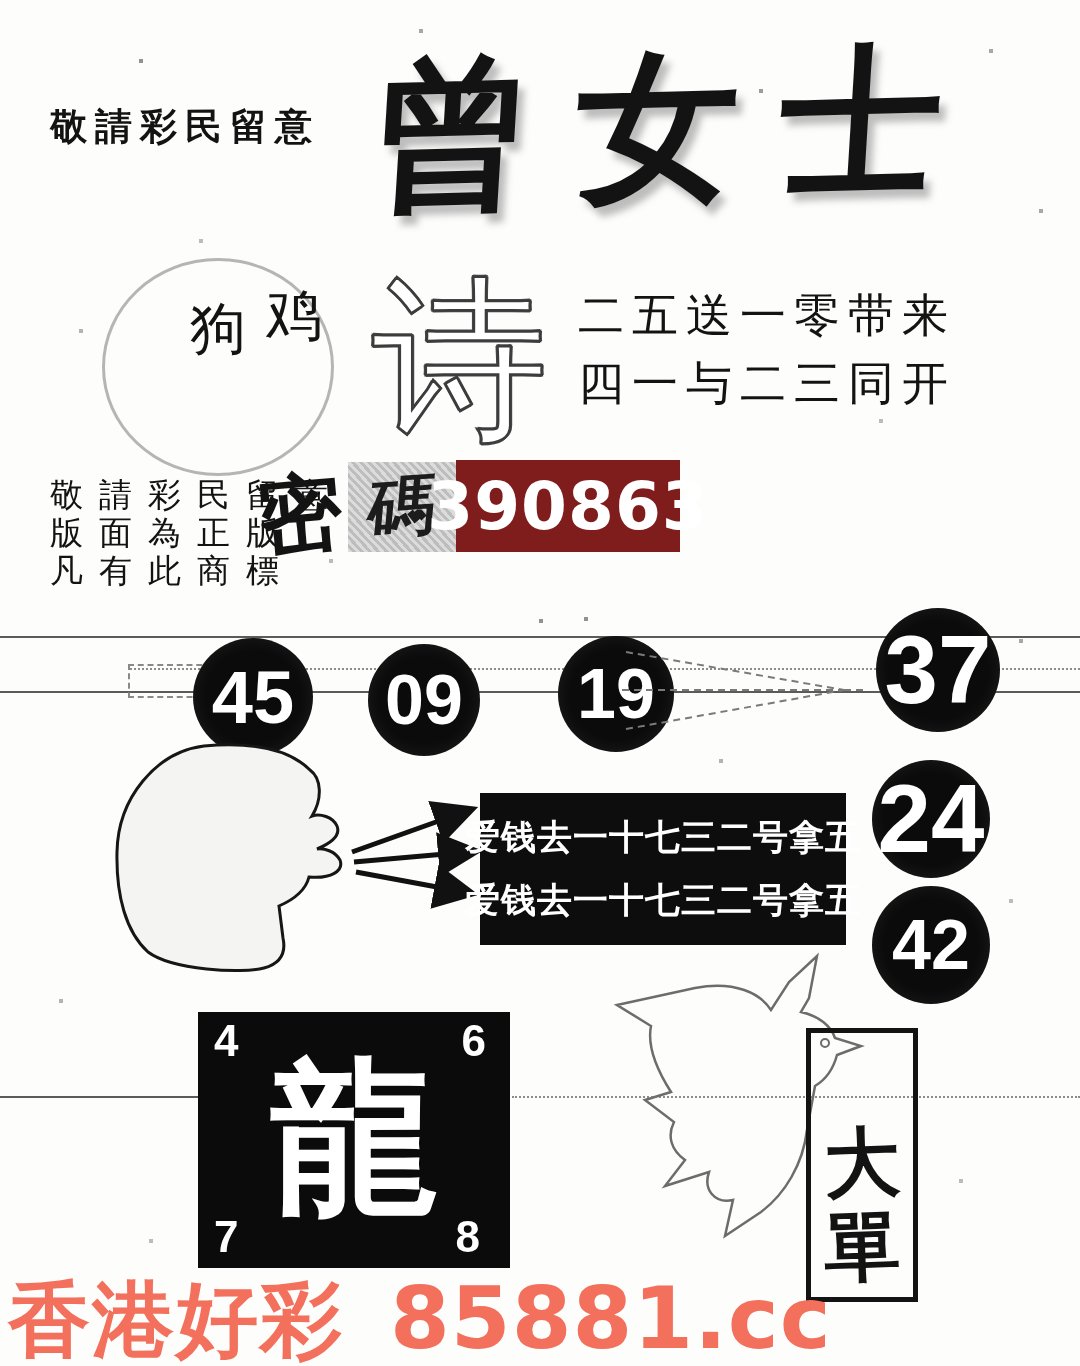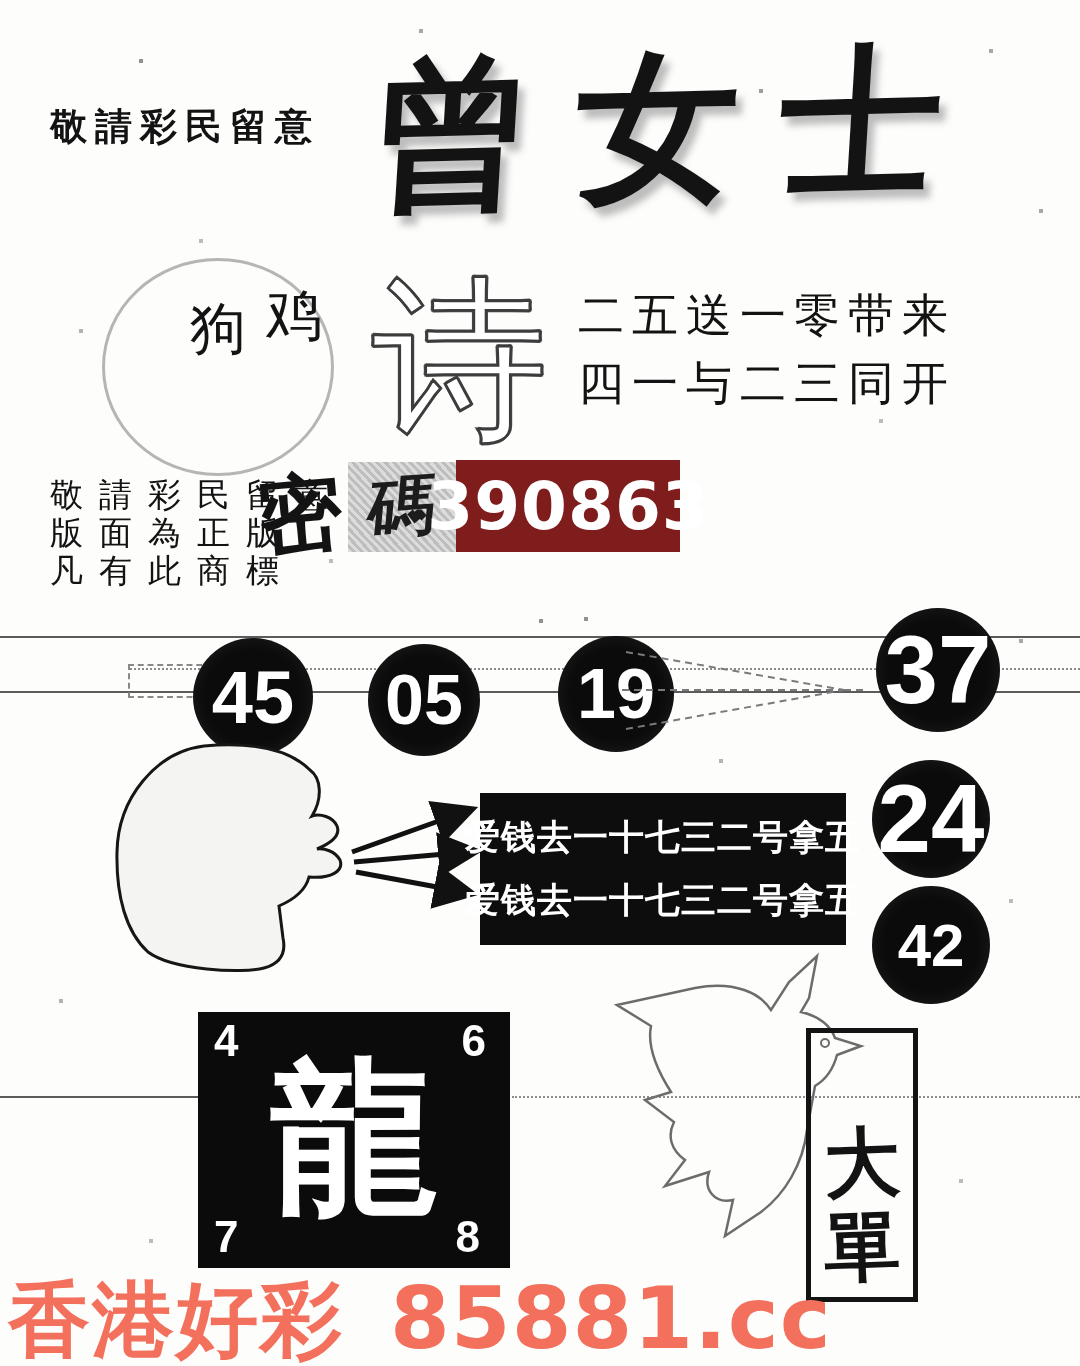--- a/index.html
+++ b/index.html
@@ -64,21 +64,21 @@
     border:2px dashed rgba(125,125,125,.9); border-right:none; }
 
   .ball { position:absolute; background:#0b0b0b; border-radius:50%; color:#fff;
     display:flex; align-items:center; justify-content:center; font-weight:bold;
     font-family:"Liberation Sans", sans-serif; box-shadow:inset 0 0 18px rgba(255,255,255,.08); }
   .b38 { left:193px; top:638px; width:120px; height:118px; font-size:74px; }
   .b05 { left:368px; top:644px; width:112px; height:112px; font-size:70px; }
   .b19 { left:558px; top:636px; width:116px; height:116px; font-size:70px; }
   .b37 { left:876px; top:608px; width:124px; height:124px; font-size:96px; }
   .b24 { left:872px; top:760px; width:118px; height:118px; font-size:96px; }
-  .b42 { left:872px; top:886px; width:118px; height:118px; font-size:60px; }
+  .b42 { left:872px; top:886px; width:118px; height:118px; font-size:70px; }
 
   .speech-box { left:480px; top:793px; width:366px; height:152px; background:#0d0d0d;
     color:#fff; display:flex; flex-direction:column; justify-content:center;
     align-items:center; gap:16px; }
   .speech-box div { font-size:35px; font-weight:bold; letter-spacing:1px; white-space:nowrap;
     font-family:"Liberation Sans", sans-serif; }
 
   .dragon-box { left:198px; top:1012px; width:312px; height:256px; background:#0b0b0b;
     color:#fff; }
   .dragon-char { position:absolute; left:0; top:0; width:100%; height:100%;
@@ -138,21 +138,21 @@
     <span>碼</span>
   </div>
   <div class="abs code-box">390863</div>
 
   <div class="rule" style="top:636px;"></div>
   <div class="rule dotted" style="top:668px; left:130px; width:950px;"></div>
   <div class="rule" style="top:691px;"></div>
   <div class="abs dash-tail"></div>
 
   <div class="ball b38">45</div>
-  <div class="ball b05">05</div>
+  <div class="ball b05">09</div>
   <div class="ball b19">19</div>
 
   <svg style="left:612px; top:628px;" width="260" height="130" viewBox="0 0 260 130">
     <g stroke="#7a7a7a" stroke-width="2" fill="none" stroke-dasharray="7 5">
       <line x1="14" y1="24" x2="232" y2="62"></line>
       <line x1="10" y1="62" x2="232" y2="62"></line>
       <line x1="14" y1="101" x2="232" y2="62"></line>
       <line x1="232" y1="62" x2="256" y2="62"></line>
     </g>
   </svg>

